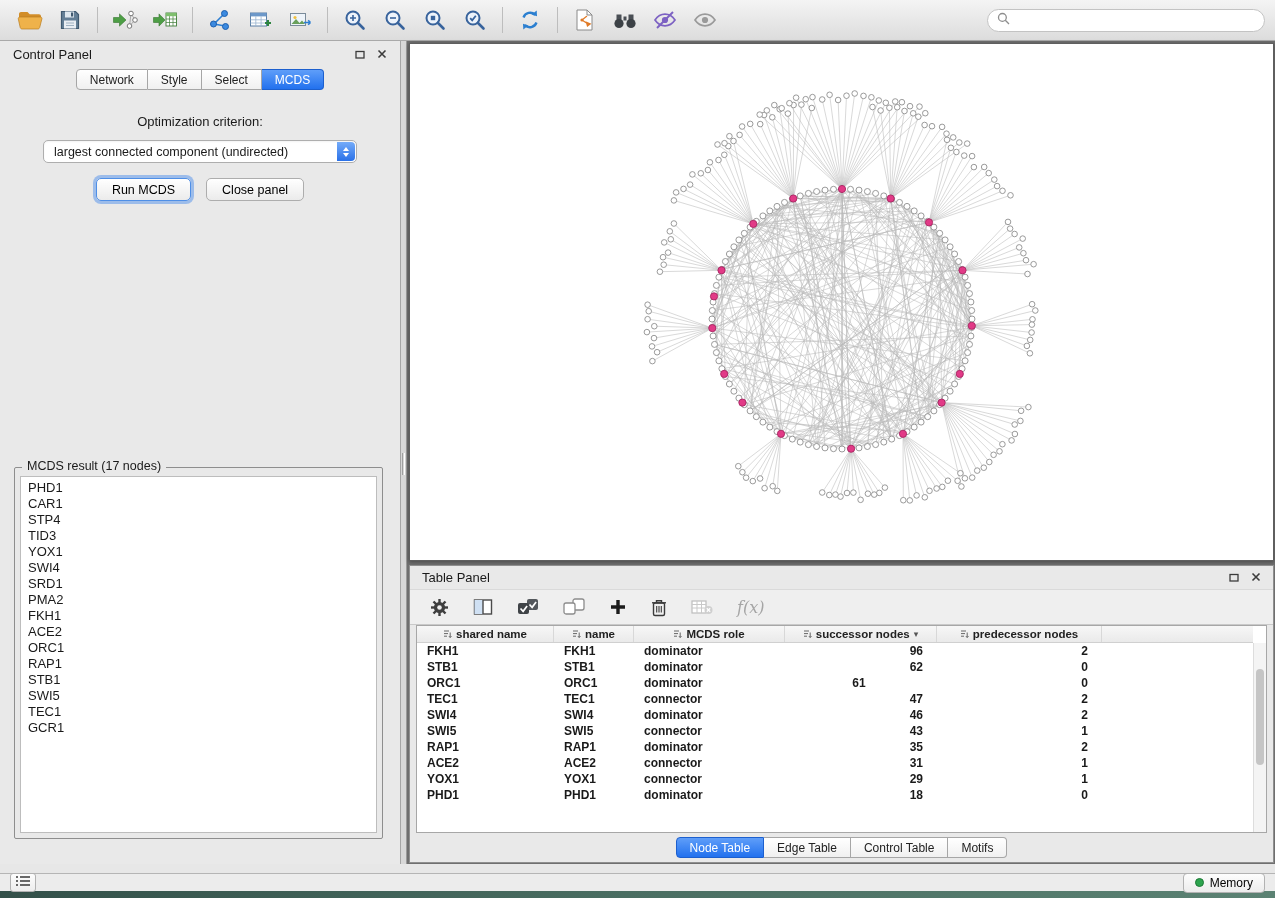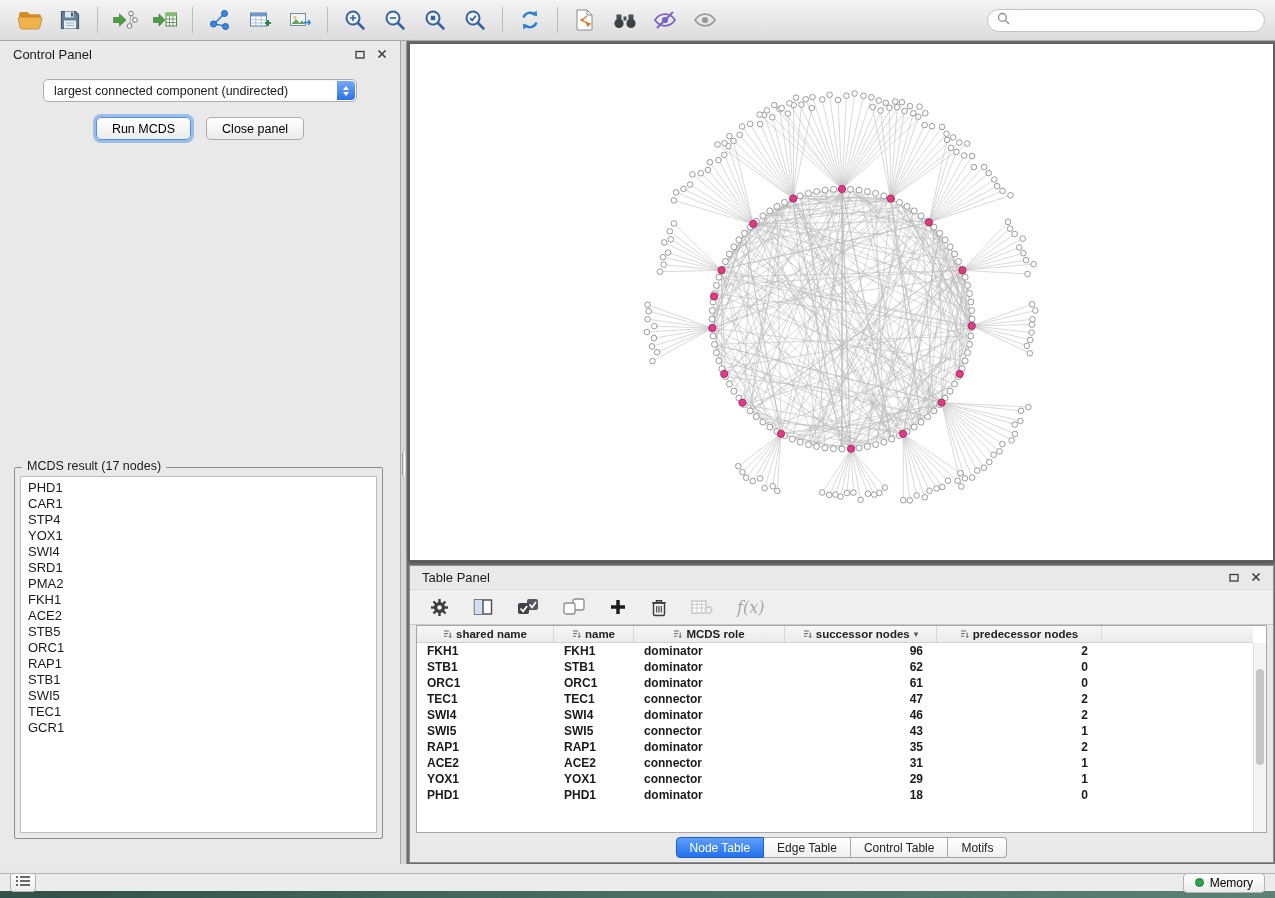--- a/index.html
+++ b/index.html
@@ -285,44 +285,51 @@
       <span>Control Panel</span>
       <span class="win-ctrls">
         <span><svg width="10" height="9">
               <rect x="1" y="1.5" width="8" height="6.5" fill="none" stroke="#3c3c3c" stroke-width="1.3"></rect>
             </svg></span>
         <span><svg width="10" height="10">
               <path d="M1.5 1.5l7 7M8.5 1.5l-7 7" stroke="#3c3c3c" stroke-width="1.6"></path>
             </svg></span>
       </span>
     </div>
+    <div class="cp-tabs">
+        <button class="seg">Network</button>
+        <button class="seg">Style</button>
+        <button class="seg">Select</button>
+        <button class="seg seg-active">MCDS</button>
+      </div>
+    <div class="cp-opt-label">Optimization criterion:</div>
     <div class="cp-select">
       <span>largest connected component (undirected)</span>
       <span class="stepper">
           <span class="tri-up"></span>
           <span class="tri-dn"></span>
         </span>
     </div>
     <div class="cp-buttons">
       <button class="btn btn-focus">Run MCDS</button>
       <button class="btn">Close panel</button>
     </div>
     <div class="mcds-group">
       <span class="mcds-legend">MCDS result (17 nodes)</span>
       <div class="mcds-list">
           <div class="mcds-item">PHD1</div>
           <div class="mcds-item">CAR1</div>
           <div class="mcds-item">STP4</div>
+          <div class="mcds-item">TID3</div>
           <div class="mcds-item">YOX1</div>
           <div class="mcds-item">SWI4</div>
           <div class="mcds-item">SRD1</div>
           <div class="mcds-item">PMA2</div>
           <div class="mcds-item">FKH1</div>
           <div class="mcds-item">ACE2</div>
-          <div class="mcds-item">STB5</div>
           <div class="mcds-item">ORC1</div>
           <div class="mcds-item">RAP1</div>
           <div class="mcds-item">STB1</div>
           <div class="mcds-item">SWI5</div>
           <div class="mcds-item">TEC1</div>
           <div class="mcds-item">GCR1</div>
         </div>
     </div>
   </div>
 
@@ -1194,21 +1201,21 @@
               <div class="td" style="width: 137px;">STB1</div>
               <div class="td" style="width: 80px;">STB1</div>
               <div class="td" style="width: 151px;">dominator</div>
               <div class="td num" style="width: 152px;">62</div>
               <div class="td num" style="width: 165px;">0</div>
             </div>
             <div class="tr">
               <div class="td" style="width: 137px;">ORC1</div>
               <div class="td" style="width: 80px;">ORC1</div>
               <div class="td" style="width: 151px;">dominator</div>
-              <div class="td num" style="width: 152px;">61</div>
+              <div class="td num" style="width: 152px; text-align: center;">61</div>
               <div class="td num" style="width: 165px;">0</div>
             </div>
             <div class="tr">
               <div class="td" style="width: 137px;">TEC1</div>
               <div class="td" style="width: 80px;">TEC1</div>
               <div class="td" style="width: 151px;">connector</div>
               <div class="td num" style="width: 152px;">47</div>
               <div class="td num" style="width: 165px;">2</div>
             </div>
             <div class="tr">

